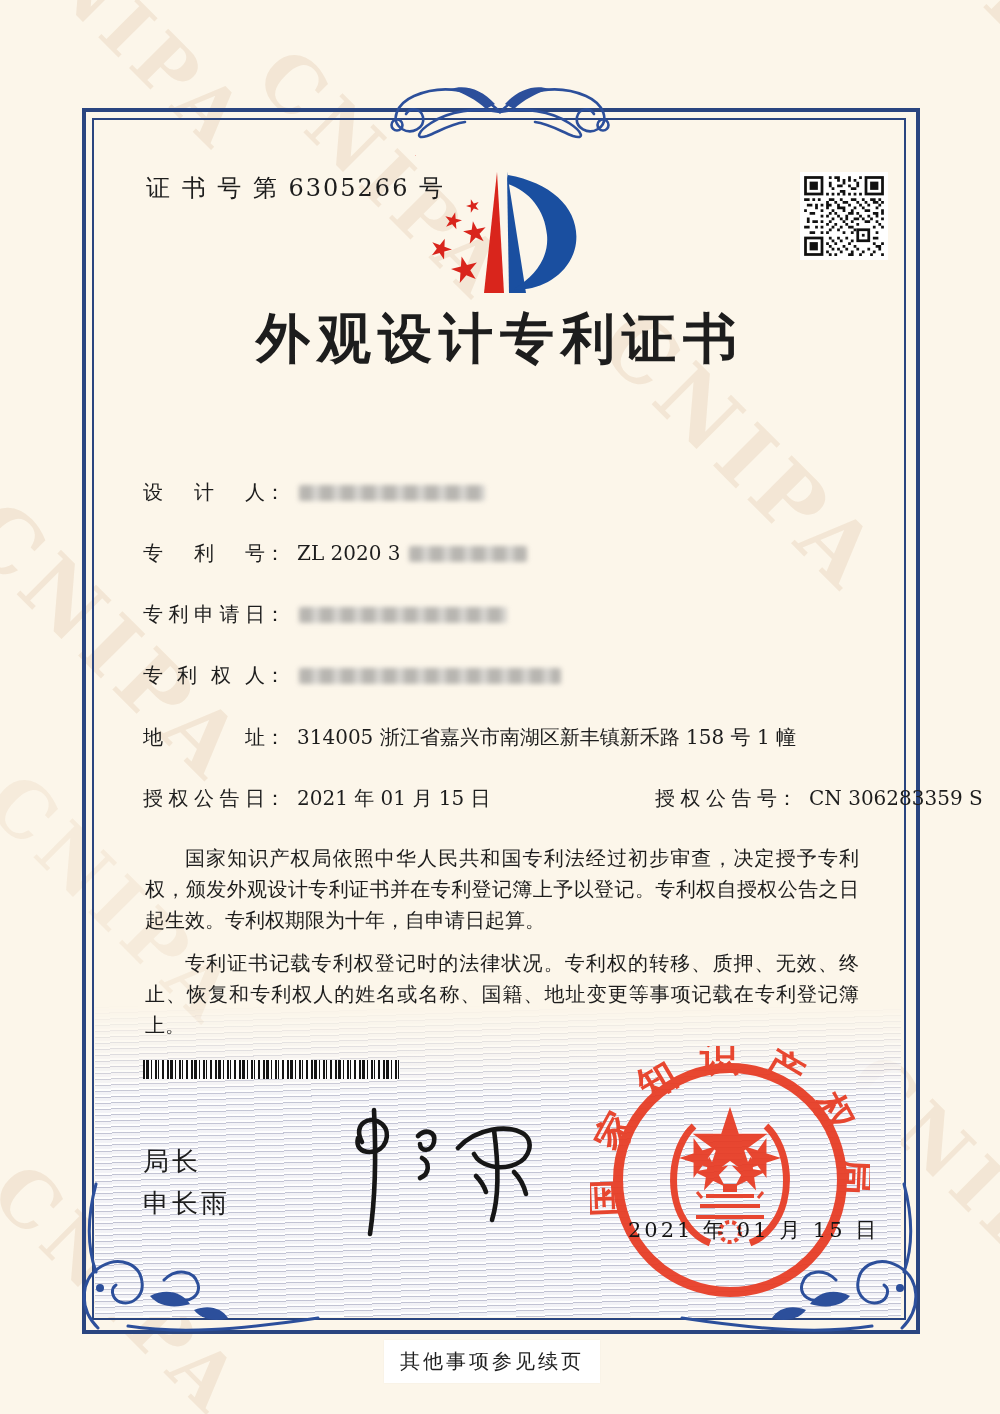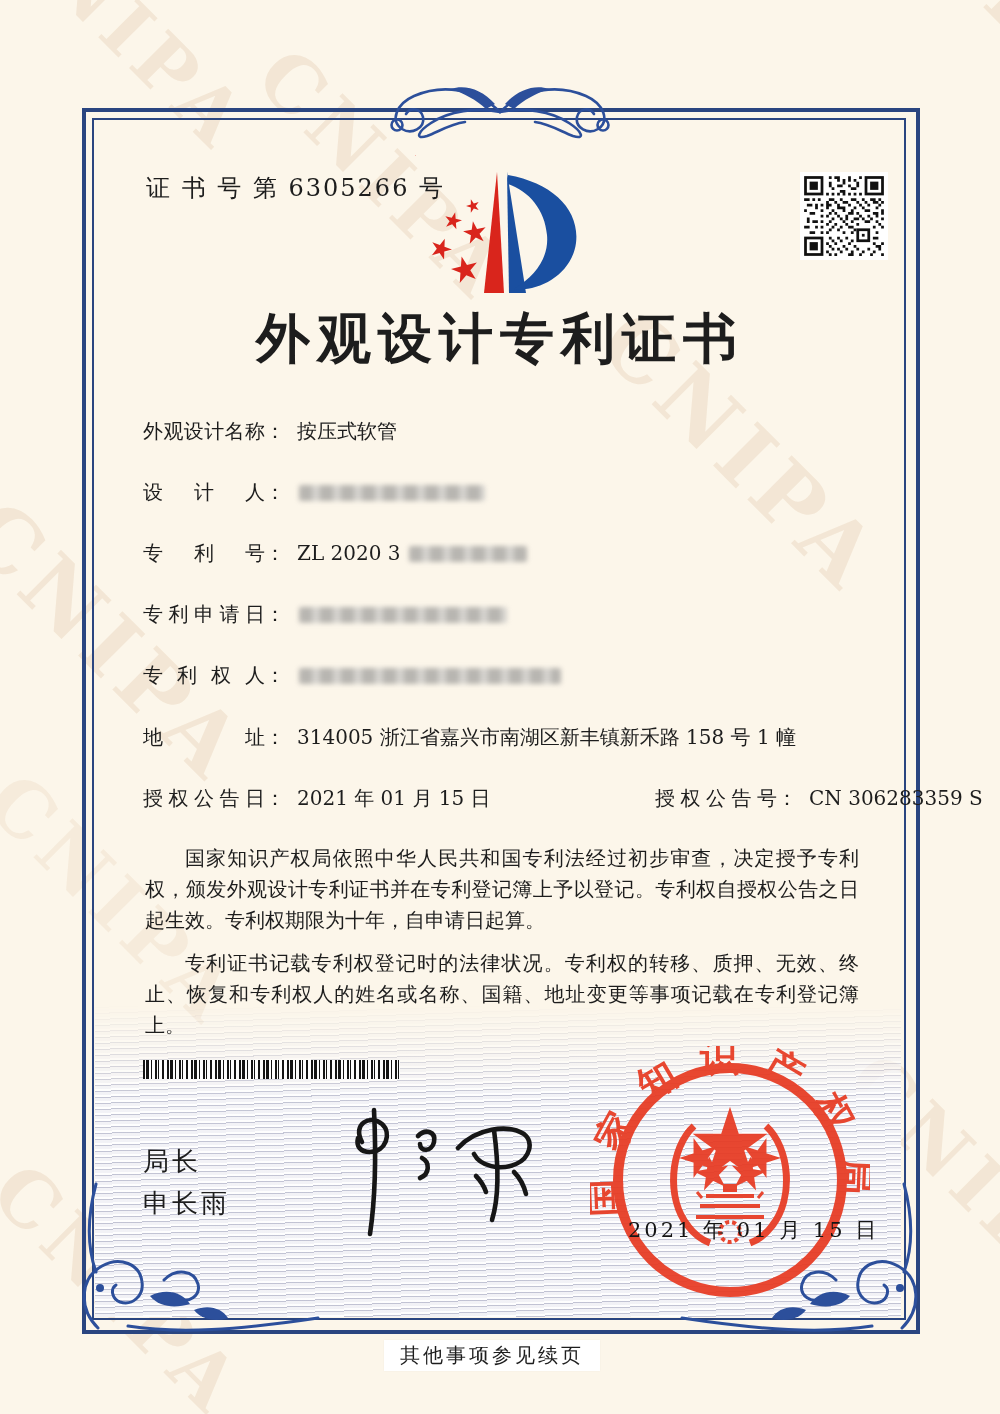--- a/index.html
+++ b/index.html
@@ -64,21 +64,21 @@
     font-family:"DejaVu Sans","Liberation Sans",sans-serif;font-size:26px;letter-spacing:3px;}
   .signer.role{top:1144px;}
   .signer.name{top:1186px;}
   .signature{position:absolute;left:318px;top:1102px;z-index:4;}
   .seal{position:absolute;left:590px;top:1046px;z-index:4;}
   .seal-date{position:absolute;left:628px;top:1216px;z-index:5;
     font-size:21px;letter-spacing:3px;color:#141414;white-space:nowrap;}
   .page-info{position:absolute;left:0;right:0;top:1291px;text-align:center;
     font-size:18px;letter-spacing:2px;z-index:4;}
   .continuation{position:absolute;left:384px;top:1340px;z-index:4;
-    background:#ffffff;padding:2px 16px;font-size:20px;letter-spacing:3px;box-shadow:0 0 2px rgba(0,0,0,0.04);}
+    background:#ffffff;padding:8px 16px;font-size:20px;letter-spacing:3px;box-shadow:0 0 2px rgba(0,0,0,0.04);}
   
   .orn{position:absolute;z-index:3;}
   .orn-top{left:352px;top:76px;}
   .orn-bl{left:66px;top:1180px;}
   .orn-br{left:674px;top:1180px;transform:scaleX(-1);}
 </style>
 </head>
 <body>
 
 <div class="page">
@@ -160,23 +160,20 @@
         <rect x="2" y="24" width="3" height="3"></rect>
       <rect x="19" y="19" width="5" height="5"></rect>
         <rect x="20" y="20" width="3" height="3" fill="#fff"></rect>
         <rect x="21" y="21" width="1" height="1"></rect>
       <path d="M9,0h1v1h-1z M11,0h2v1h-2z M16,0h1v2h-1z M20,0h1v1h-1z M9,2h1v2h-1z M12,1h1v1h-1z M14,1h1v2h-1z M18,1h1v1h-1z M12,3h2v1h-2z M16,3h1v1h-1z M19,2h1v2h-1z M10,4h1v1h-1z M13,5h2v1h-2z M17,4h2v1h-2z M8,6h1v1h-1z M10,6h1v1h-1z M12,6h1v1h-1z M14,6h1v1h-1z M16,6h1v1h-1z M18,6h1v1h-1z M20,6h1v1h-1z M9,8h2v1h-2z M13,8h1v1h-1z M17,8h2v1h-2z M21,8h1v1h-1z M24,8h2v1h-2z M27,8h1v1h-1z M0,8h2v1h-2z M3,8h1v1h-1z M5,8h1v1h-1z M6,10h1v1h-1z M6,12h1v1h-1z M6,14h1v1h-1z M6,16h1v1h-1z M6,18h1v1h-1z M6,20h1v1h-1z M1,10h2v1h-2z M4,10h1v2h-1z M0,12h1v1h-1z M2,13h2v1h-2z M1,15h1v2h-1z M3,16h2v1h-2z M0,18h2v1h-2z M4,18h1v1h-1z M2,20h2v1h-2z M8,9h1v2h-1z M11,9h1v1h-1z M14,9h2v1h-2z M19,9h1v1h-1z M22,9h1v1h-1z M25,9h2v1h-2z M28,9h1v1h-1z M9,10h1v1h-1z M12,10h1v2h-1z M16,10h1v1h-1z M20,10h1v1h-1z M23,10h1v1h-1z M27,10h1v1h-1z M8,11h1v1h-1z M13,11h2v1h-2z M18,11h1v1h-1z M21,11h1v1h-1z M26,11h1v1h-1z M10,12h1v1h-1z M14,12h1v1h-1z M17,12h1v2h-1z M22,12h2v1h-2z M28,12h1v2h-1z M9,13h1v1h-1z M11,13h1v1h-1z M16,13h1v1h-1z M19,13h1v1h-1z M25,13h2v1h-2z M8,14h1v1h-1z M12,14h1v1h-1z M15,14h1v2h-1z M20,14h1v1h-1z M23,14h1v1h-1z M26,14h1v1h-1z M10,15h1v1h-1z M13,15h1v1h-1z M18,15h2v1h-2z M21,15h1v1h-1z M24,15h1v1h-1z M28,15h1v1h-1z M9,16h1v1h-1z M14,16h1v1h-1z M17,16h1v1h-1z M22,16h2v1h-2z M26,16h1v1h-1z M8,17h1v1h-1z M11,17h1v1h-1z M15,17h1v1h-1z M19,17h1v1h-1z M27,17h1v1h-1z M10,18h1v1h-1z M13,18h1v1h-1z M16,18h2v1h-2z M25,18h1v1h-1z M28,18h1v1h-1z M9,19h1v1h-1z M12,19h1v1h-1z M18,19h1v1h-1z M8,20h1v1h-1z M14,20h1v1h-1z M17,20h1v1h-1z M26,20h1v1h-1z M9,22h1v1h-1z M12,22h1v1h-1z M15,22h1v1h-1z M25,22h2v1h-2z M10,23h1v1h-1z M13,23h1v1h-1z M17,23h1v1h-1z M8,24h1v1h-1z M11,24h1v1h-1z M16,24h1v1h-1z M25,24h1v1h-1z M28,24h1v1h-1z M9,25h1v1h-1z M14,25h1v1h-1z M18,25h1v1h-1z M26,25h2v1h-2z M10,26h1v1h-1z M12,26h1v1h-1z M15,26h1v1h-1z M19,26h1v1h-1z M23,26h1v1h-1z M27,26h1v1h-1z M8,27h1v1h-1z M13,27h1v1h-1z M17,27h1v1h-1z M21,27h1v1h-1z M25,27h1v1h-1z M9,28h1v1h-1z M11,28h1v1h-1z M16,28h2v1h-2z M20,28h1v1h-1z M24,28h1v1h-1z M28,28h1v1h-1z"></path>
     </g>
   </svg>
 
   <div class="title">外观设计专利证书</div>
 
-  <div class="frow" style="top:418px;">
-    <span class="flabel">外观设计名称</span><span>：</span><span class="fvalue">按压式软管</span>
-  </div>
   <div class="frow" style="top:479px;">
     <span class="flabel">设计人</span><span>：</span><span class="redact" style="width:186px;"></span>
   </div>
   <div class="frow" style="top:540px;">
     <span class="flabel">专利号</span><span>：</span><span class="fvalue">ZL 2020 3</span><span class="redact" style="width:118px;margin-left:8px;"></span>
   </div>
   <div class="frow" style="top:601px;">
     <span class="flabel">专利申请日</span><span>：</span><span class="redact" style="width:208px;"></span>
   </div>
   <div class="frow" style="top:662px;">

